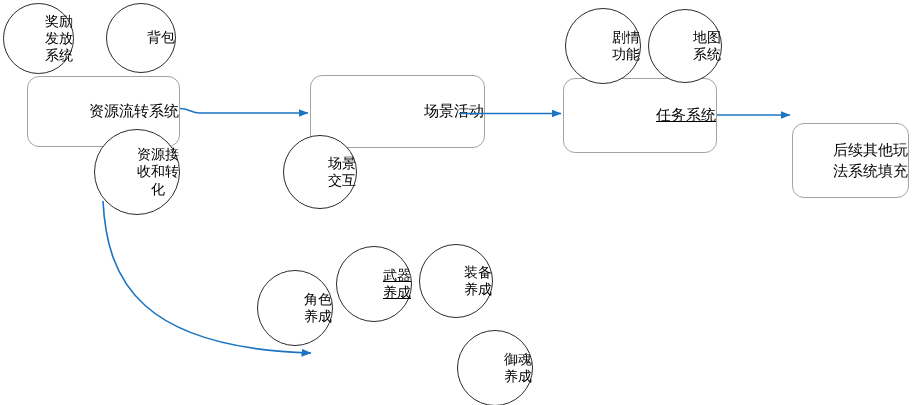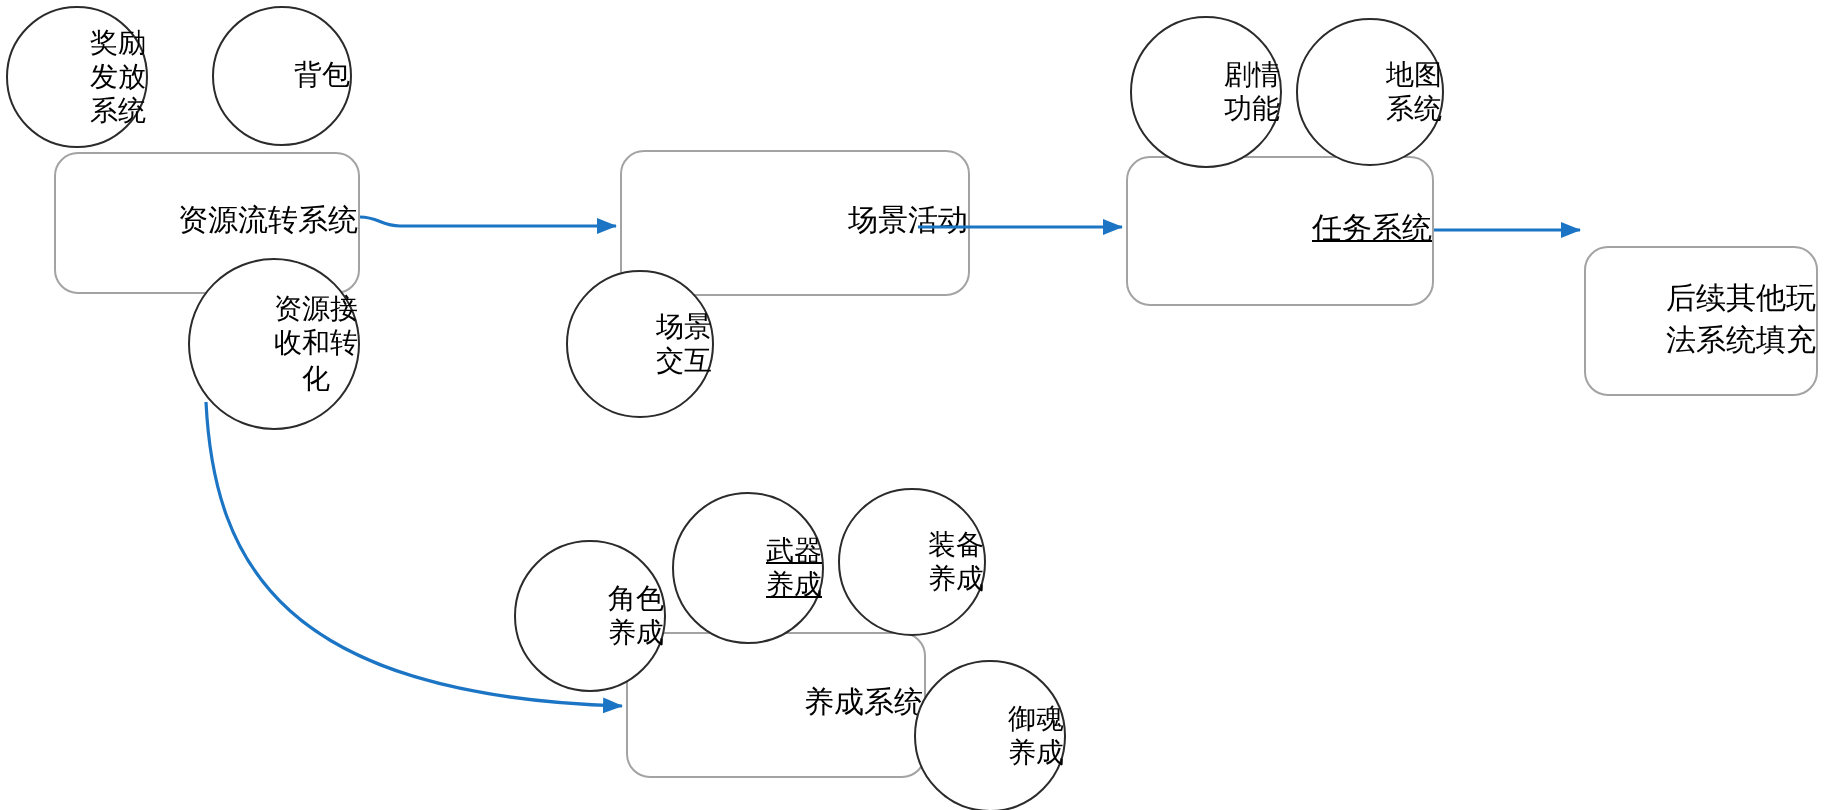--- a/index.html
+++ b/index.html
@@ -60,23 +60,20 @@
 
   <div class="node rectnode" style="left:563px; top:78px; width:154px; height:75px;text-decoration:underline;">
     <span class="node-label">任务系统</span>
   </div>
 
   <div class="node rectnode" style="left:792px; top:77px; width:117px; height:75px;margin-top:46px;">
     <span class="node-label">后续其他玩
 法系统填充</span>
   </div>
 
-  <div class="node rectnode" style="left:313px; top:316px; width:150px; height:73px;">
-    <span class="node-label">养成系统</span>
-  </div>
 
   <svg class="edges" viewBox="0 0 914 405" xmlns="http://www.w3.org/2000/svg">
     <defs>
       <marker id="arrowhead" markerUnits="userSpaceOnUse" markerWidth="11" markerHeight="9" refX="9.5" refY="4" orient="auto">
         <path d="M0,0 L10,4 L0,8 Z" fill="#1B75C4"></path>
       </marker>
     </defs>
     <path class="edge" marker-end="url(#arrowhead)" d="M180,108.5 C189,108.5 191,113 200,113 L308,113" stroke="#1B75C4"></path>
     <path class="edge" marker-end="url(#arrowhead)" d="M459,113.5 L561,113.5" stroke="#1B75C4"></path>
     <path class="edge" marker-end="url(#arrowhead)" d="M717,115 L790,115" stroke="#1B75C4"></path>

